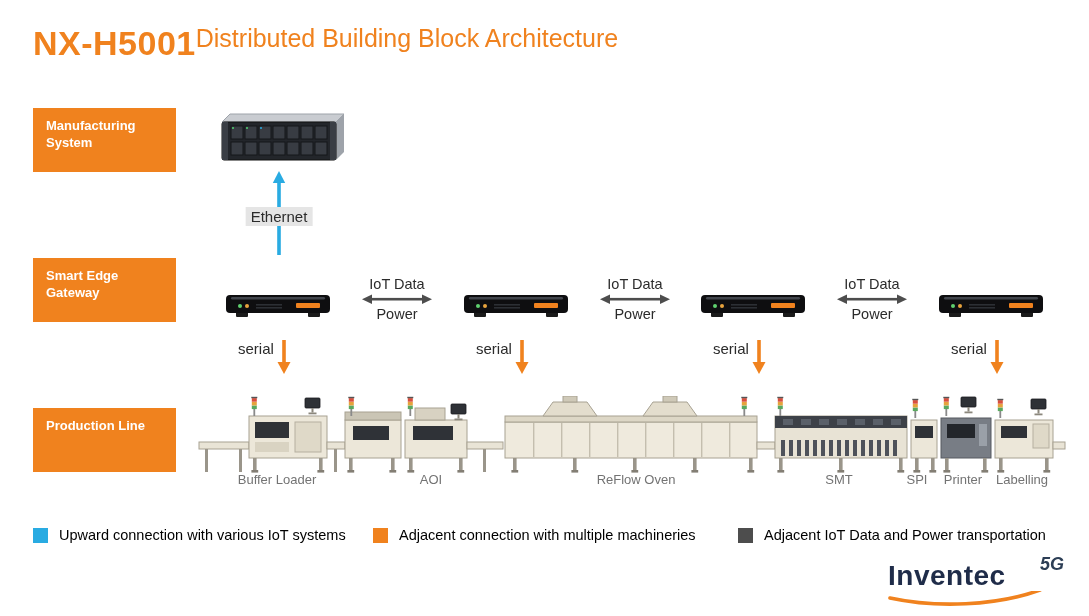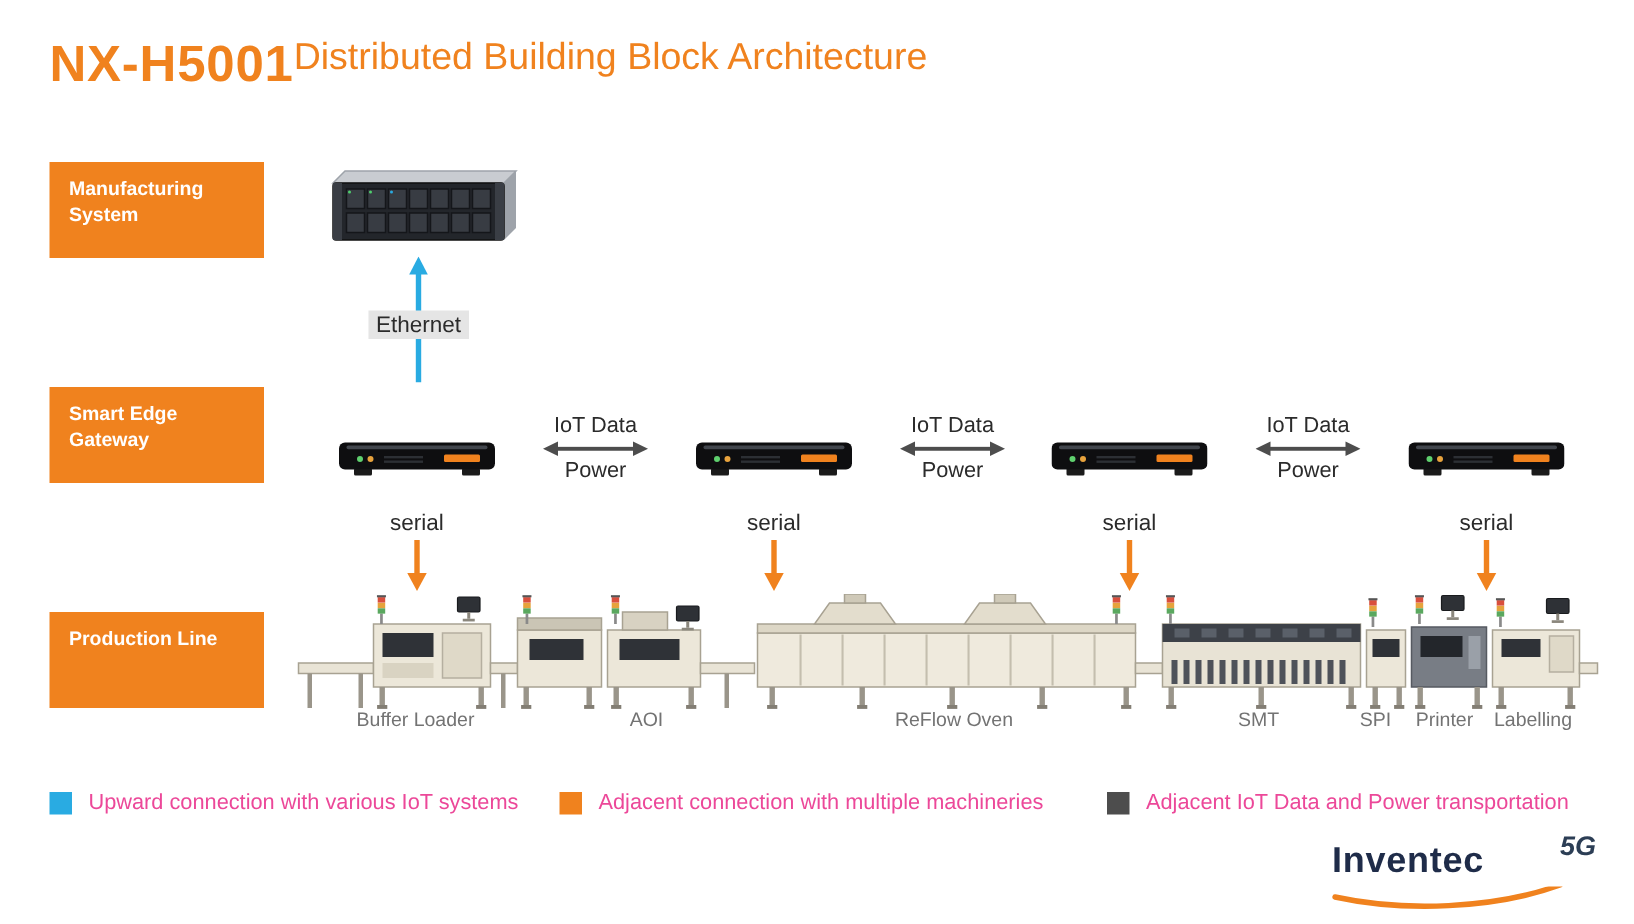--- a/index.html
+++ b/index.html
@@ -14,36 +14,36 @@
 
   
   .layer-box{position:absolute;left:33px;width:143px;height:64px;background:#F0821E;color:#fff;
     font-size:13px;font-weight:bold;line-height:1.27;padding:10px 13px;box-sizing:border-box;}
 
   
   .eth-label{position:absolute;transform:translateX(-50%);background:#e5e5e5;padding:1px 5px;
     font-size:15px;color:#2b2b2b;white-space:nowrap;}
   .iot-group{position:absolute;display:flex;flex-direction:column;align-items:center;gap:2px;width:96px;}
   .conn-label{font-size:14.5px;line-height:1.05;color:#2b2b2b;white-space:nowrap;}
-  .serial-group{position:absolute;display:flex;flex-direction:column;align-items:center;gap:3px;width:80px;}
+  .serial-group{position:absolute;display:flex;flex-direction:row;gap:3px;width:80px;}
   .serial-label{font-size:15px;color:#2b2b2b;}
 
   
   .machine-label{position:absolute;top:472px;transform:translateX(-50%);font-size:13px;color:#737373;white-space:nowrap;}
 
   
-  .legend-item{position:absolute;top:527px;display:flex;align-items:center;gap:11px;font-size:14.5px;color:#ec4899;white-space:nowrap;}
+  .legend-item{position:absolute;top:527px;display:flex;align-items:center;gap:11px;font-size:14.5px;color:#000000;white-space:nowrap;}
   .legend-sq{width:15px;height:15px;flex:0 0 15px;}
   .sq-blue{background:#29ABE2;}
   .sq-orange{background:#F0821E;}
   .sq-gray{background:#4D4D4D;}
 
   
   .logo{position:absolute;left:888px;top:560px;width:190px;height:52px;}
-  .logo-brand{position:absolute;left:0;top:0;font-size:24px;font-weight:800;color:#1F2C49;letter-spacing:0.5px;}
+  .logo-brand{position:absolute;left:0;top:0;font-size:28px;font-weight:800;color:#1F2C49;letter-spacing:0.5px;}
   .logo-tag{position:absolute;left:152px;top:-6px;font-size:18px;font-weight:800;font-style:italic;color:#2c3e55;}
   .logo-swoosh{position:absolute;left:0;top:31px;}
 </style>
 </head>
 <body>
 
 <div class="canvas">
 
   <svg width="0" height="0" style="position:absolute" aria-hidden="true">
     <defs>

